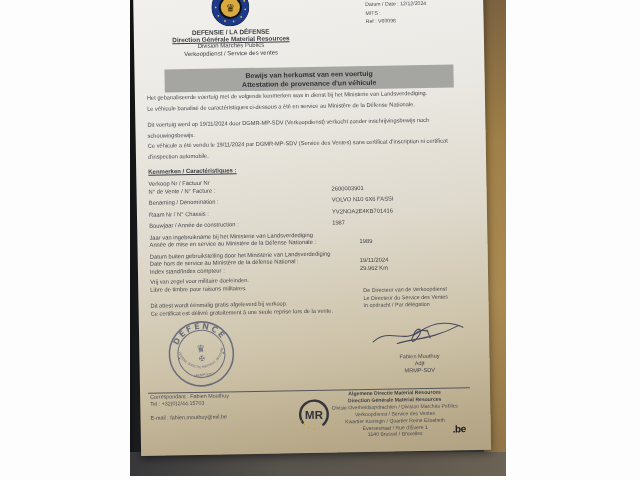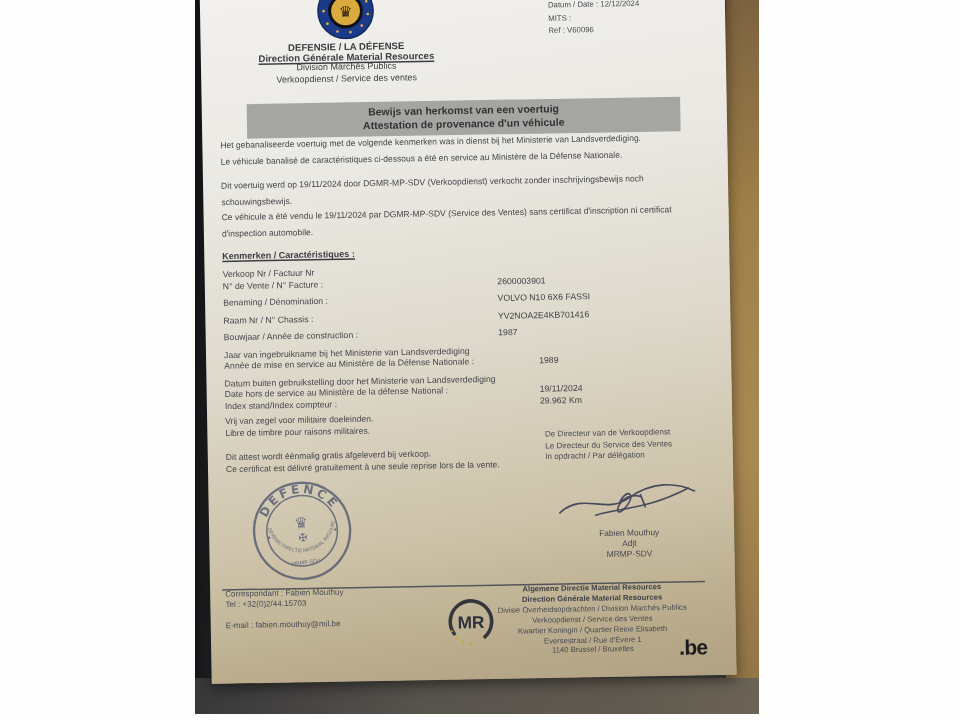--- a/index.html
+++ b/index.html
@@ -37,21 +37,21 @@
   .signatory{left:225px;top:303px;width:128px;font-size:5.4px;line-height:7.6px;color:#4a4b50;}
   .sigline{left:230px;top:334px;}
   .namecol{left:245px;top:370px;width:70px;text-align:center;font-size:5.6px;line-height:7px;color:#45464b;}
   .stampbox{left:27px;top:332px;}
   .sep{left:8px;top:405px;width:322px;height:0;border-top:1px solid #55565a;}
   .fleft{left:10px;top:406px;font-size:5.4px;line-height:7px;color:#4a4b50;}
   .fleft .gap{margin-top:7px;}
   .mrbox{left:157px;top:413px;}
   .fright{left:172px;top:406px;width:165px;text-align:center;font-size:5.1px;line-height:6.9px;color:#4a4b50;}
   .fright .b{font-weight:bold;color:#3f4045;}
-  .belogo{left:312px;top:441px;font-size:14px;font-weight:bold;color:#1b1b1d;letter-spacing:-0.5px;}
+  .belogo{left:312px;top:441px;font-size:10px;font-weight:bold;color:#1b1b1d;letter-spacing:-0.5px;}
 </style>
 </head>
 <body>
 
 <div class="canvas">
   <div class="photo">
     <div class="tan-strip"></div>
     <div class="bottom-band"></div>
 
     <div class="paper">

